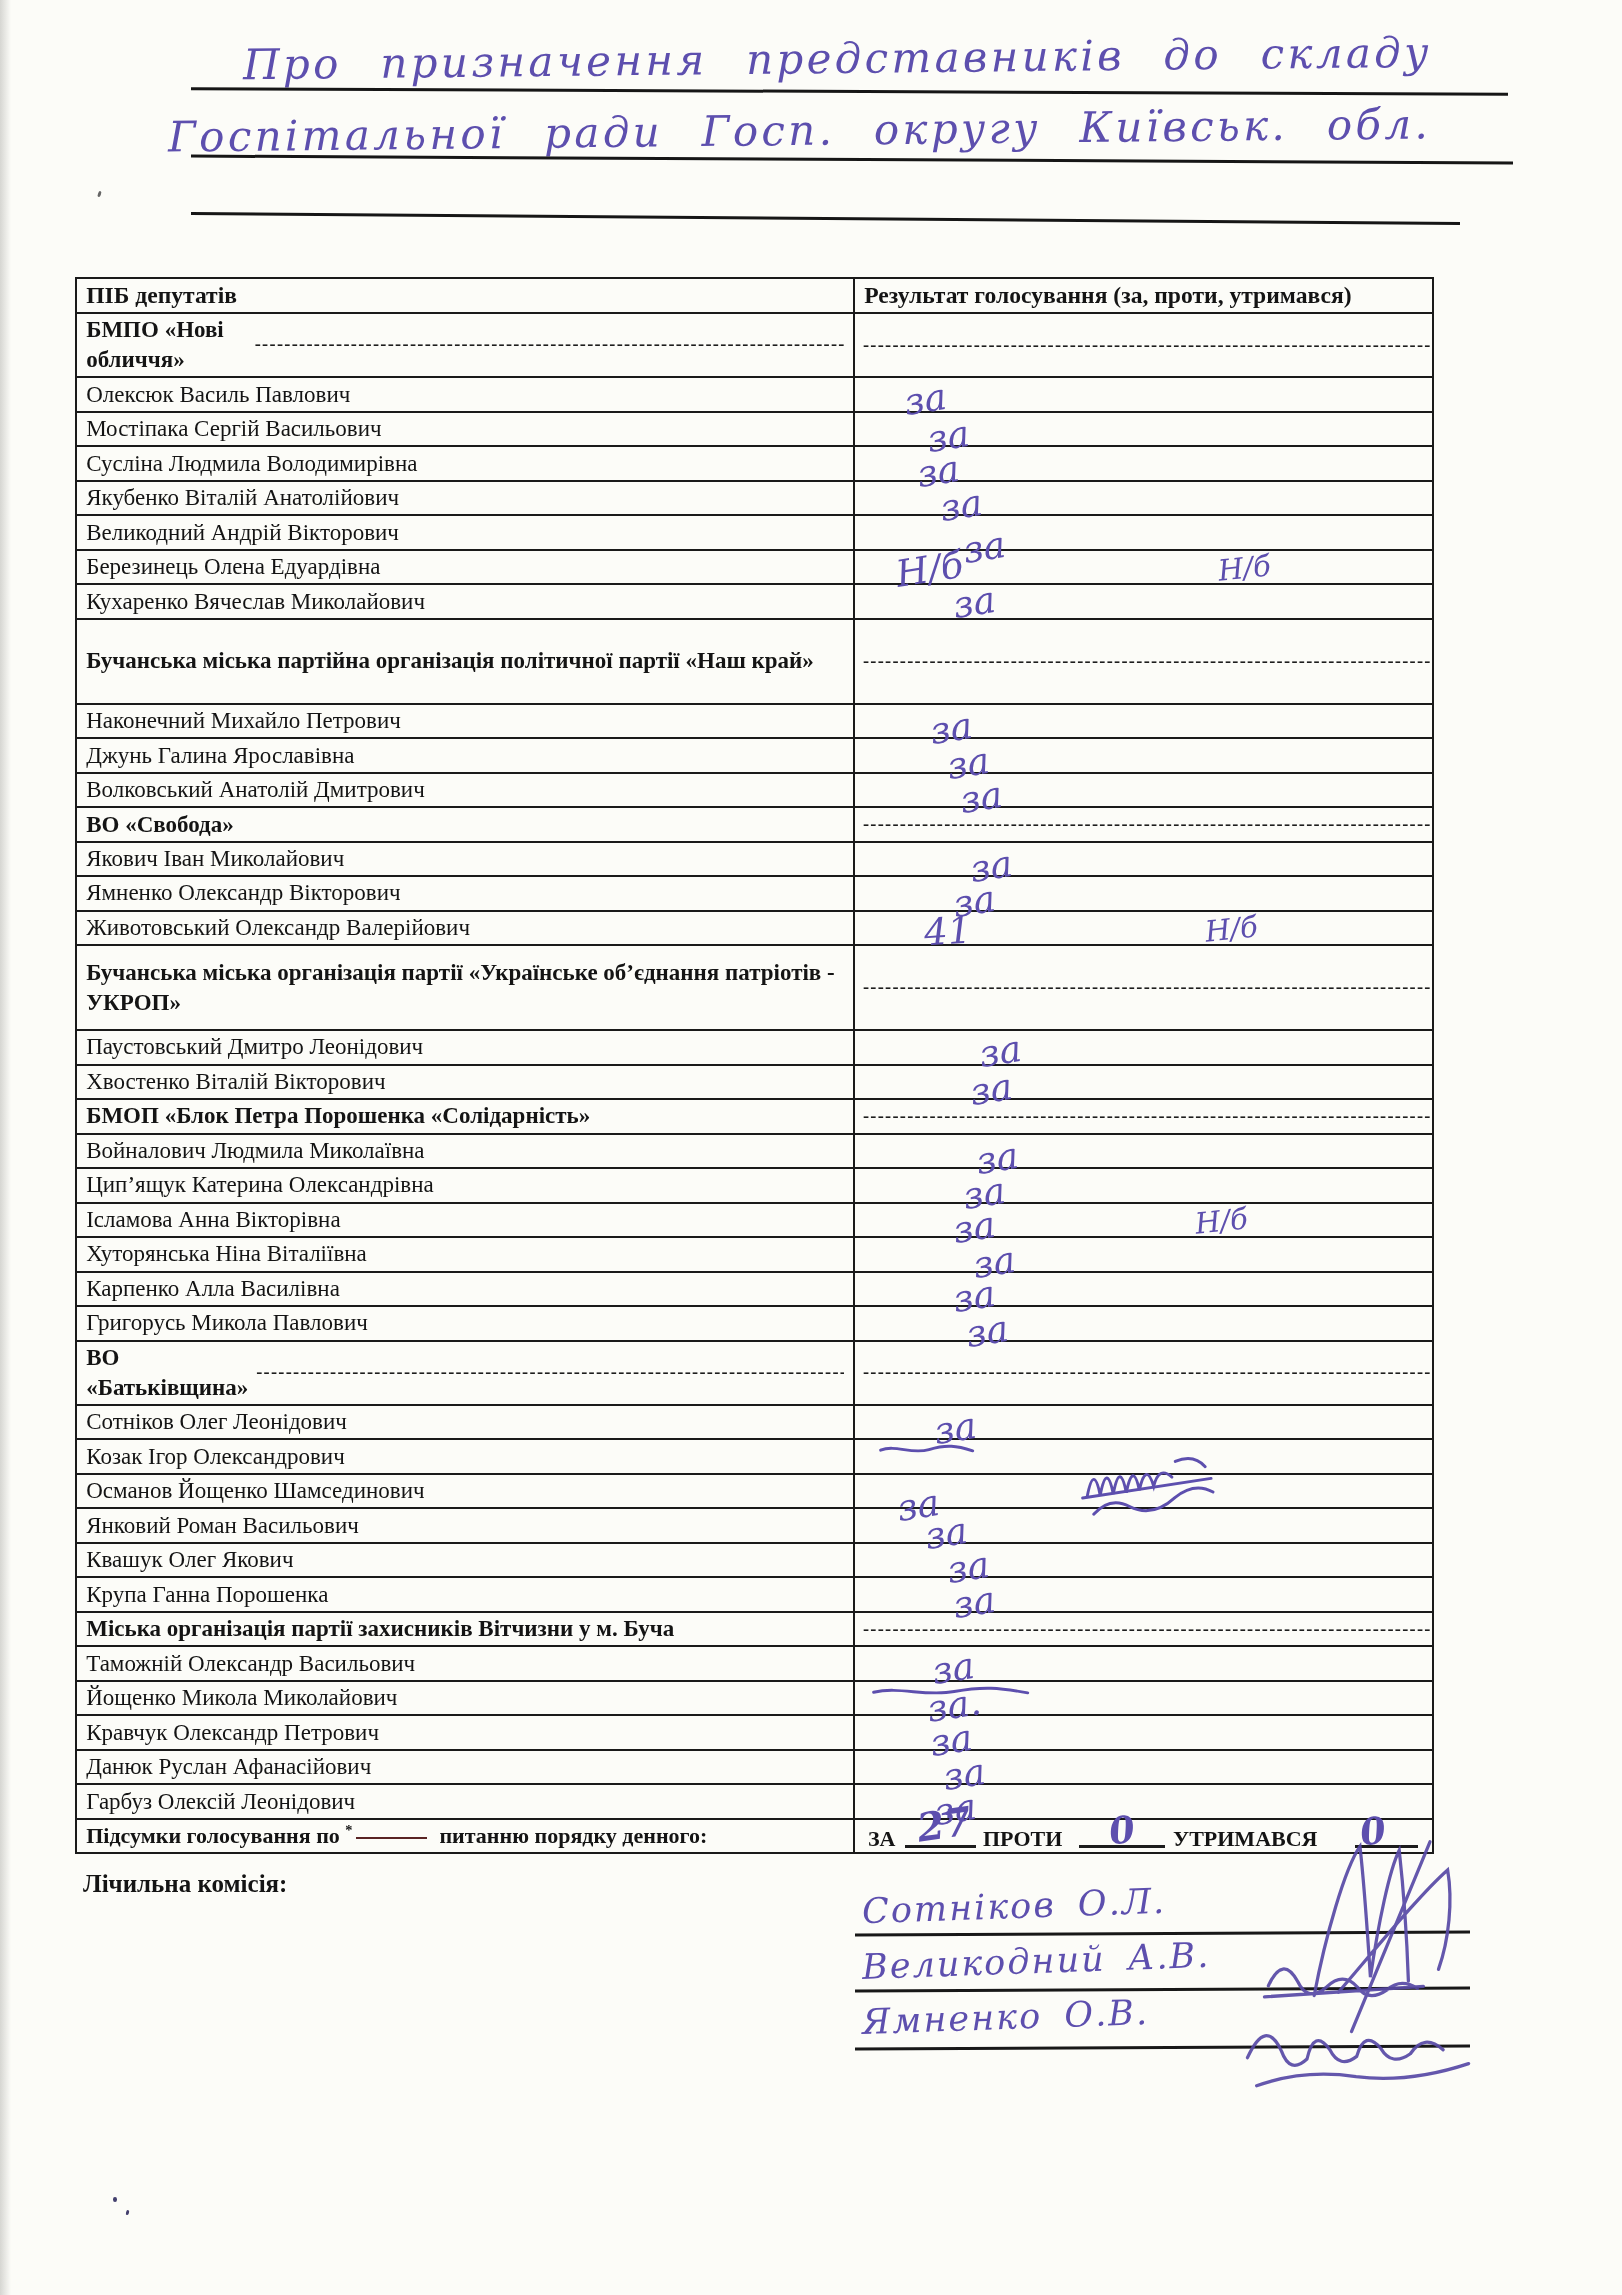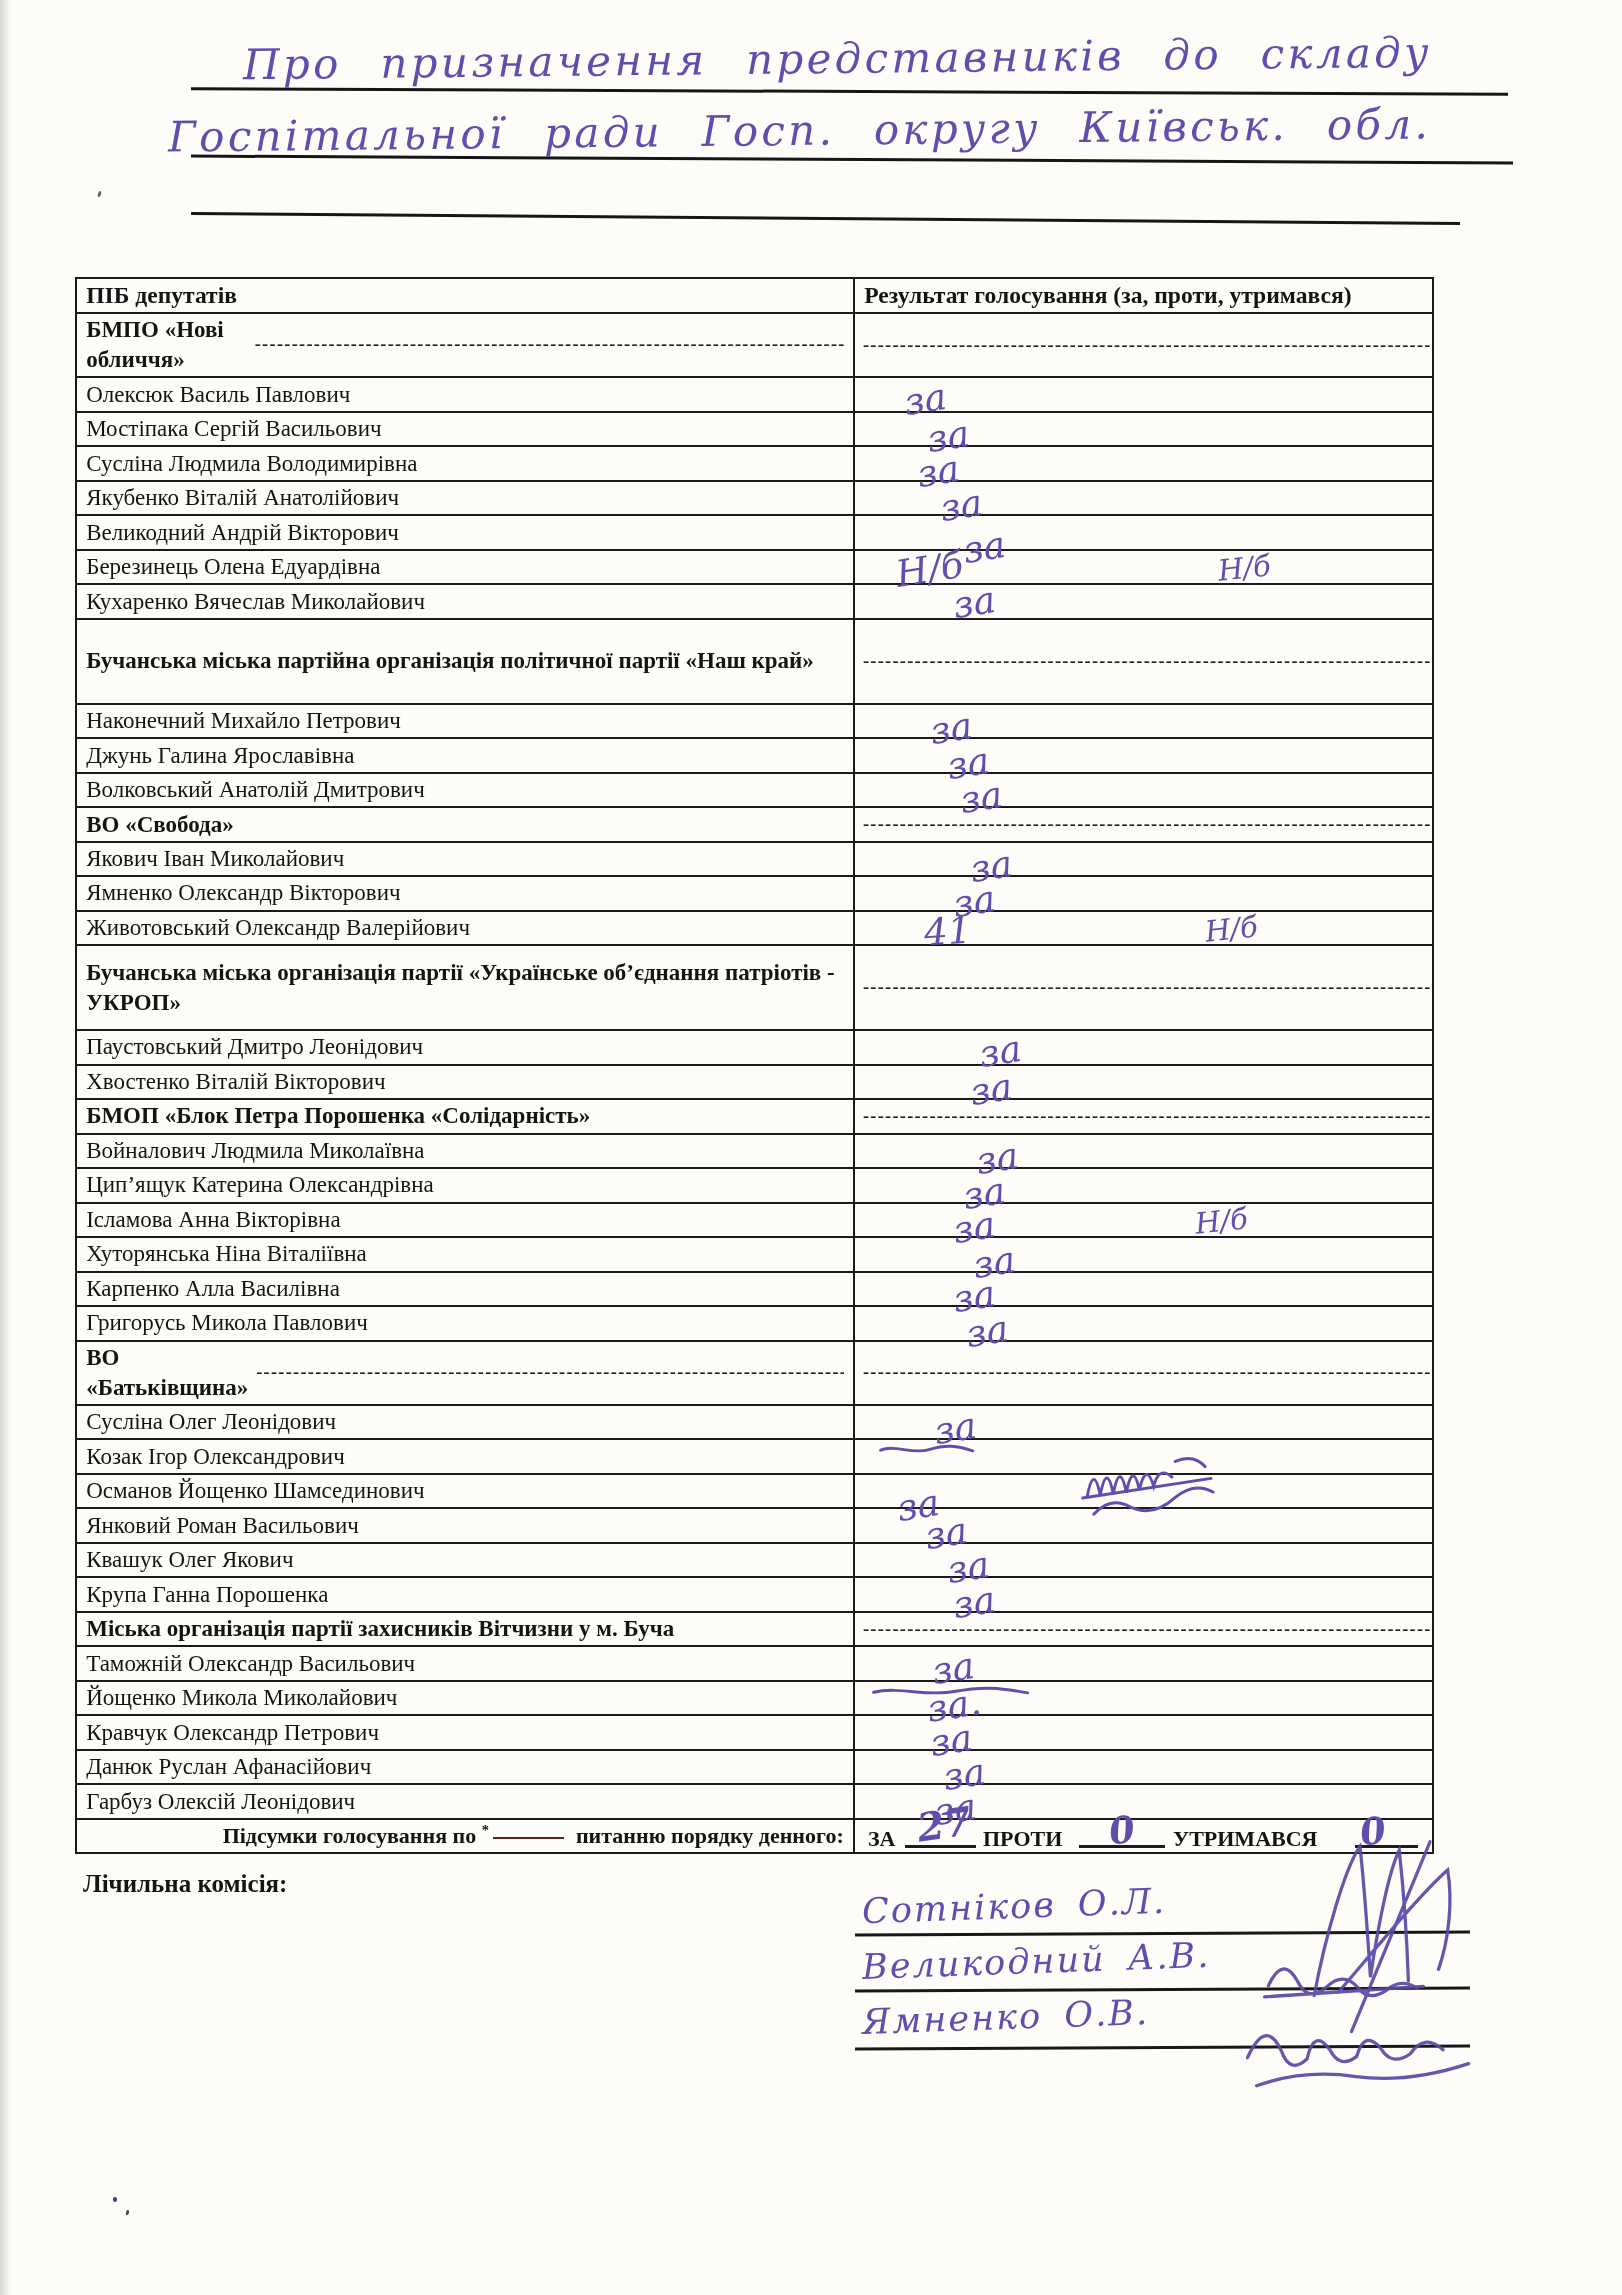--- a/index.html
+++ b/index.html
@@ -30,21 +30,21 @@
   .dashes{font-weight:bold;font-size:18.3px;letter-spacing:1.3px;white-space:nowrap;overflow:hidden;color:#1d1d1d;}
   td.name-cell .dashes{flex:1 1 auto;margin-left:7.9px;}
   td.res{position:relative;padding:0 0 0 7.9px;}
   td.res .dashes{display:block;width:100%;}
   .vote{position:absolute;font-size:37px;transform:rotate(-9deg);white-space:nowrap;z-index:3;}
   .vote2{position:absolute;font-size:29px;transform:rotate(-6deg);white-space:nowrap;z-index:3;}
   .stroke-svg{position:absolute;z-index:3;}
 
   
   tr.totals-row td{font-size:22px;font-weight:bold;}
-  td.tot-left{padding:1.3px 9.2px;text-align:right;}
+  td.tot-left{padding:1.3px 9.2px;}
   .star{font-size:14.4px;vertical-align:super;}
   .blank-line{display:inline-block;width:71px;height:2.6px;background:#5a2424;margin:0 6.5px 3.9px 3.9px;vertical-align:baseline;}
   td.tot-right{position:relative;}
   td.tot-right .lbl{position:absolute;top:5.9px;}
   td.tot-right .hwv{position:absolute;transform:rotate(-8deg);z-index:3;}
   td.tot-right .tl{position:absolute;height:3.3px;background:#1c1c1c;bottom:3.3px;}
 
   
   .commission{position:absolute;left:83px;top:1870px;font-size:25px;font-weight:bold;}
   .signame{position:absolute;left:862px;font-size:35px;letter-spacing:2px;word-spacing:9.2px;
@@ -246,21 +246,21 @@
             <div class="cellflex">
               <span class="nm">ВО «Батьківщина»</span>
               <span class="dashes">------------------------------------------------------------------------------------------------------------------------</span>
             </div>
           </td>
           <td class="res">
             <span class="dashes">------------------------------------------------------------------------------------------------------------------------</span>
           </td>
         </tr>
         <tr>
-          <td class="name-cell"><span class="nm">Сусліна Олег Леонідович</span></td>
+          <td class="name-cell"><span class="nm">Сотніков Олег Леонідович</span></td>
           <td class="res">
             <span class="hw vote" style="left: 79px; top: 1.3px;">за</span>
             <svg width="98" height="14.4" class="stroke-svg" style="left: 23px; top: 37px;" viewBox="0 0 150 22">
               <path d="M4 11 C 27 2, 51.00000000000001 18, 78 10 S 120 4, 145 12" fill="none" stroke="#5d4fae" stroke-width="4.5" stroke-linecap="round"></path>
             </svg>
           </td>
         </tr>
         <tr>
           <td class="name-cell"><span class="nm">Козак Ігор Олександрович</span></td>
           <td class="res"></td>

